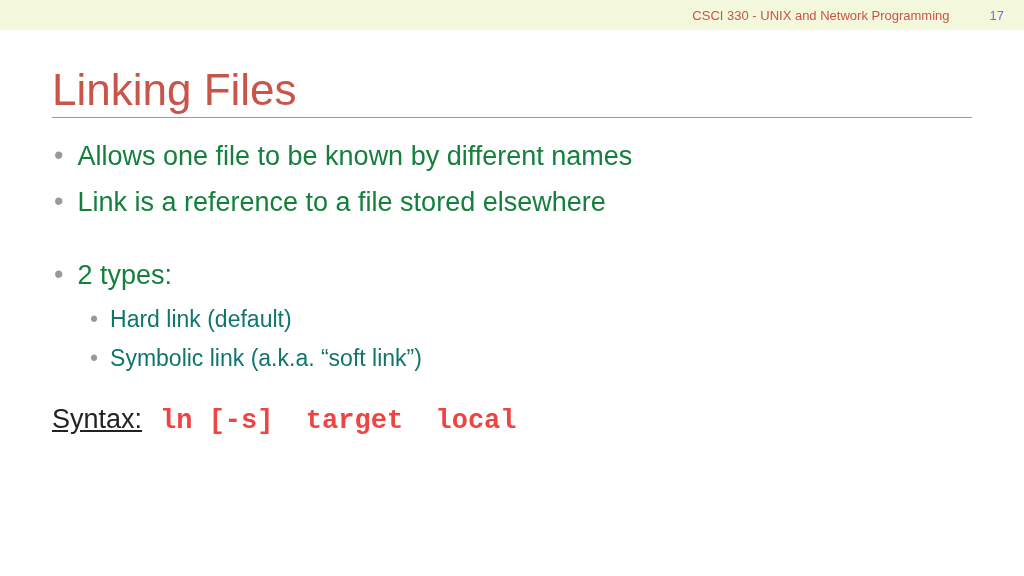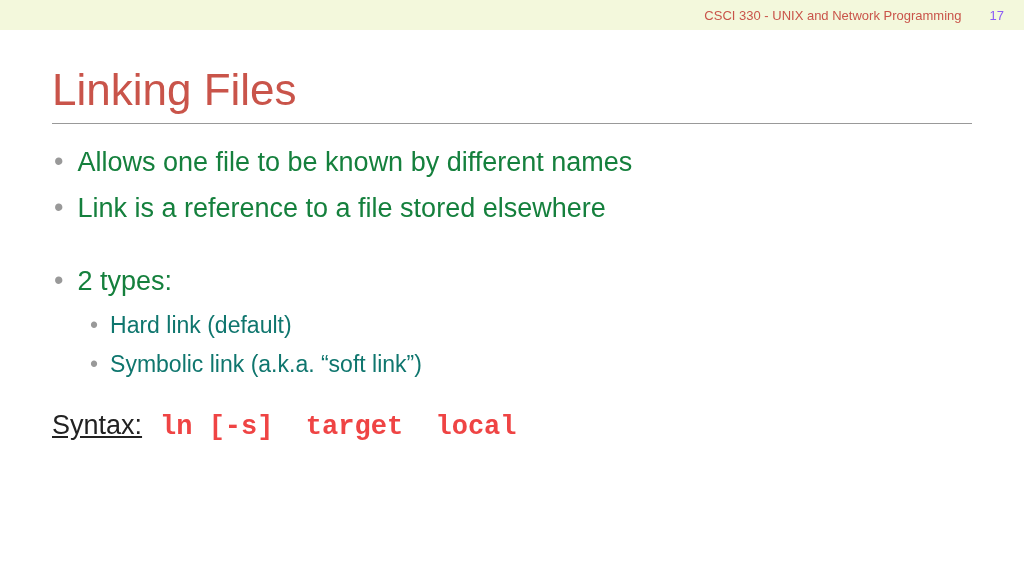--- a/index.html
+++ b/index.html
@@ -16,38 +16,38 @@
       overflow: hidden;
     }
     .header-bar {
       width: 100%;
       height: 30px;
       background: #f3f8dc;
       display: flex;
       justify-content: flex-end;
       align-items: center;
       padding-right: 20px;
-      gap: 28px;
+      gap: 40px;
     }
     .header-course {
       color: #c9544a;
       font-size: 13px;
     }
     .header-page {
       color: #8b5cf6;
       font-size: 13px;
     }
     .content {
       padding: 35px 52px 0 52px;
     }
     .title {
       color: #c9544a;
       font-size: 44px;
       font-weight: 400;
-      margin-bottom: 8px;
+      margin-bottom: 2px;
     }
     .title-rule {
       border: none;
       border-top: 1px solid #999;
       margin-bottom: 20px;
     }
     .bullet-list {
       list-style: none;
     }
     .bullet-item {

